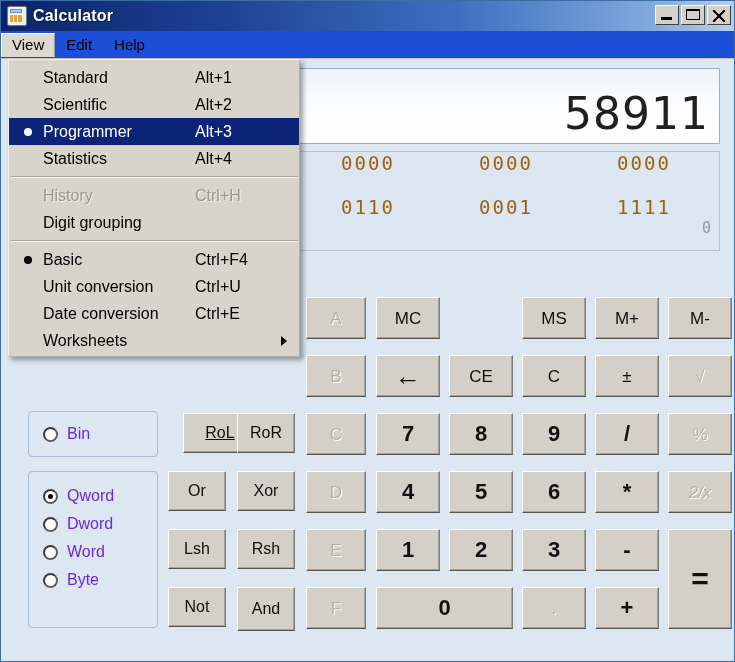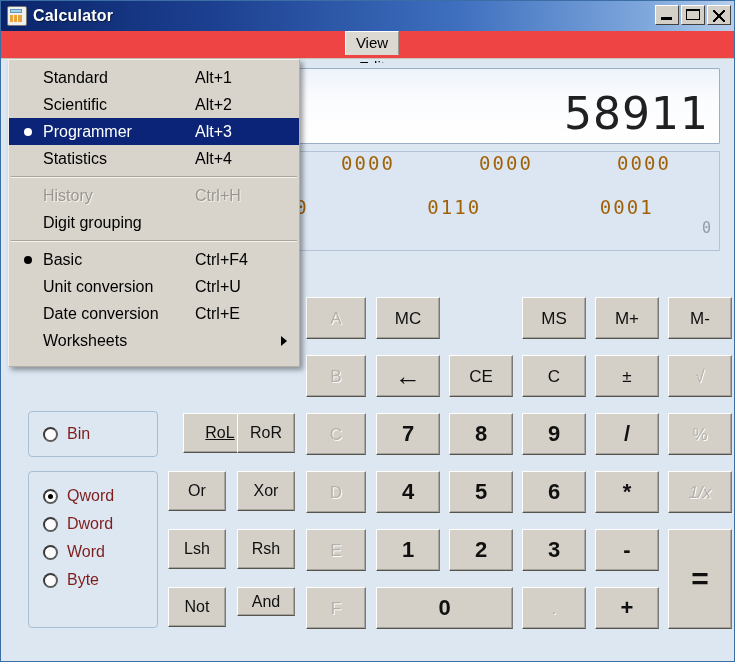--- a/index.html
+++ b/index.html
@@ -54,22 +54,22 @@
   .tb-close i{
     left:5px;top:4px;width:12px;height:12px;
     background:
       linear-gradient(to bottom right,transparent 44%,#000 44% 56%,transparent 56%),
       linear-gradient(to bottom left,transparent 44%,#000 44% 56%,transparent 56%);
   }
 
   
   .menubar{
     position:absolute;left:0;top:30px;width:735px;height:28px;
-    background:#ef4444;border-bottom:1px solid #c8c4bc;
-    display:flex;align-items:center;padding-left:7px;box-sizing:border-box;flex-direction:column;
+    background:#1d4ed8;border-bottom:1px solid #c8c4bc;
+    display:flex;align-items:center;padding-left:0;box-sizing:border-box;
   }
   .menubar .mi{
     font-size:15px;color:#000;padding:3px 11px;line-height:18px;
     white-space:nowrap;
   }
   .menubar .mi.open{
     background:#dcd9d2;
     border:1px solid #fff;border-right-color:#9a968e;border-bottom-color:#dcd9d2;
     padding:2px 10px;
   }
@@ -114,21 +114,21 @@
   .bitlbl-r{text-align:right;padding-right:2px;}
   .bitspacer{flex:1 1 0;}
 
   
   .grp{
     position:absolute;box-sizing:border-box;
     border:1px solid #a9bed4;border-radius:4px;background:#dce7f2;
   }
   .radio{
     display:flex;align-items:center;height:28px;padding-left:14px;
-    font-size:16px;color:#7f1d1d;
+    font-size:16px;color:#6d28d9;
   }
   .rdot{
     width:15px;height:15px;border-radius:50%;box-sizing:border-box;
     background:#fdfdfd;border:2px solid #5d5d5d;
     border-top-color:#3a3a3a;border-left-color:#3a3a3a;
     margin-right:9px;position:relative;flex:0 0 auto;
   }
   .rdot.on:after{
     content:"";position:absolute;left:3px;top:3px;width:5px;height:5px;
     border-radius:50%;background:#000;
@@ -152,21 +152,21 @@
   .btn.arrow{font-size:26px;font-weight:bold;}
   .btn.italic{font-style:italic;}
 
   
   .dropdown{
     position:absolute;left:7px;top:58px;width:292px;
     background:#d8d4cc;
     border:1px solid #b4b0a8;
     border-top-color:#f2f0ec;border-left-color:#f2f0ec;
     box-shadow:3px 3px 5px rgba(0,0,0,.38);
-    z-index:50;padding:4px 0 12px 0;box-sizing:border-box;
+    z-index:50;padding:4px 0 2px 0;box-sizing:border-box;
   }
   .dd-item{
     display:flex;align-items:center;height:27px;
     font-size:16px;color:#000;position:relative;padding-left:34px;
     white-space:nowrap;
   }
   .dd-item.sel{background:#0b2477;color:#fff;}
   .dd-item.dis{color:#9b9790;text-shadow:1px 1px 0 #f3f1ed;}
   .dd-bullet{
     position:absolute;left:15px;top:50%;margin-top:-4px;
@@ -226,20 +226,21 @@
         <div class="bitspacer"></div>
         <div class="bitlbl-l">47</div>
         <div class="bitspacer"></div>
         <div class="bitspacer"></div>
       </div>
       <div class="bitrow">
         <div class="bitgrp"><span class="bitnib">0000</span></div>
         <div class="bitgrp"><span class="bitnib">1110</span></div>
         <div class="bitgrp"><span class="bitnib">0110</span></div>
         <div class="bitgrp"><span class="bitnib">0001</span></div>
+        <div class="bitgrp"><span class="bitnib">1111</span></div>
       </div>
       <div class="bitlblrow">
         <div class="bitspacer"></div>
         <div class="bitlbl-l">15</div>
         <div class="bitspacer"></div>
         <div class="bitspacer"></div>
         <div class="bitlbl-r">0</div>
       </div>
     </div>
 
@@ -269,21 +270,21 @@
       </div>
     </div>
 
     <div class="btn small" style="left:177px;top:350px;width:74px;height:40px;text-decoration:underline;">RoL</div>
     <div class="btn small" style="left:231px;top:350px;width:58px;height:40px;">RoR</div>
     <div class="btn small" style="left:162px;top:408px;width:58px;height:40px;">Or</div>
     <div class="btn small" style="left:231px;top:408px;width:58px;height:40px;">Xor</div>
     <div class="btn small" style="left:162px;top:466px;width:58px;height:40px;">Lsh</div>
     <div class="btn small" style="left:231px;top:466px;width:58px;height:40px;">Rsh</div>
     <div class="btn small" style="left:162px;top:524px;width:58px;height:40px;">Not</div>
-    <div class="btn small" style="left:231px;top:524px;width:58px;height:29px;">And</div>
+    <div class="btn small" style="left:231px;top:524px;width:58px;height:44px;">And</div>
 
     <div class="btn dis" style="left:300px;top:234px;width:60px;height:42px;">A</div>
     <div class="btn dis" style="left:300px;top:292px;width:60px;height:42px;">B</div>
     <div class="btn dis" style="left:300px;top:350px;width:60px;height:42px;">C</div>
     <div class="btn dis" style="left:300px;top:408px;width:60px;height:42px;">D</div>
     <div class="btn dis" style="left:300px;top:466px;width:60px;height:42px;">E</div>
     <div class="btn dis" style="left:300px;top:524px;width:60px;height:42px;">F</div>
 
     <div class="btn" style="left:370px;top:234px;width:64px;height:42px;">MC</div>
     <div class="btn" style="left:516px;top:234px;width:64px;height:42px;">MS</div>
@@ -299,21 +300,21 @@
     <div class="btn big" style="left:370px;top:350px;width:64px;height:42px;">7</div>
     <div class="btn big" style="left:443px;top:350px;width:64px;height:42px;">8</div>
     <div class="btn big" style="left:516px;top:350px;width:64px;height:42px;">9</div>
     <div class="btn big" style="left:589px;top:350px;width:64px;height:42px;">/</div>
     <div class="btn dis" style="left:662px;top:350px;width:64px;height:42px;">%</div>
 
     <div class="btn big" style="left:370px;top:408px;width:64px;height:42px;">4</div>
     <div class="btn big" style="left:443px;top:408px;width:64px;height:42px;">5</div>
     <div class="btn big" style="left:516px;top:408px;width:64px;height:42px;">6</div>
     <div class="btn big" style="left:589px;top:408px;width:64px;height:42px;">*</div>
-    <div class="btn dis italic" style="left:662px;top:408px;width:64px;height:42px;">1/x</div>
+    <div class="btn dis italic" style="left:662px;top:408px;width:64px;height:42px;">2/x</div>
 
     <div class="btn big" style="left:370px;top:466px;width:64px;height:42px;">1</div>
     <div class="btn big" style="left:443px;top:466px;width:64px;height:42px;">2</div>
     <div class="btn big" style="left:516px;top:466px;width:64px;height:42px;">3</div>
     <div class="btn big" style="left:589px;top:466px;width:64px;height:42px;">-</div>
 
     <div class="btn big" style="left:370px;top:524px;width:137px;height:42px;">0</div>
     <div class="btn dis" style="left:516px;top:524px;width:64px;height:42px;">.</div>
     <div class="btn big" style="left:589px;top:524px;width:64px;height:42px;">+</div>
 

